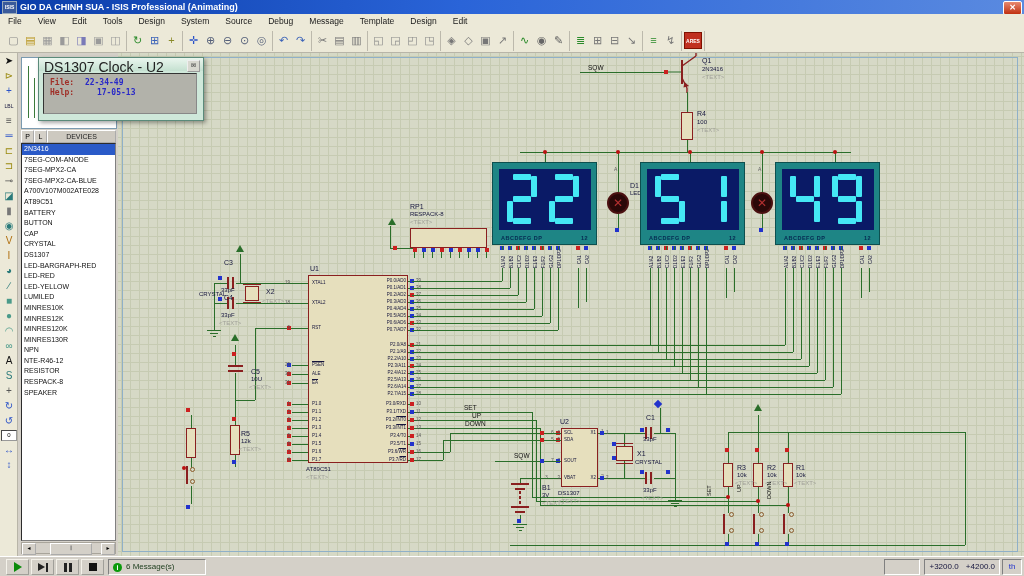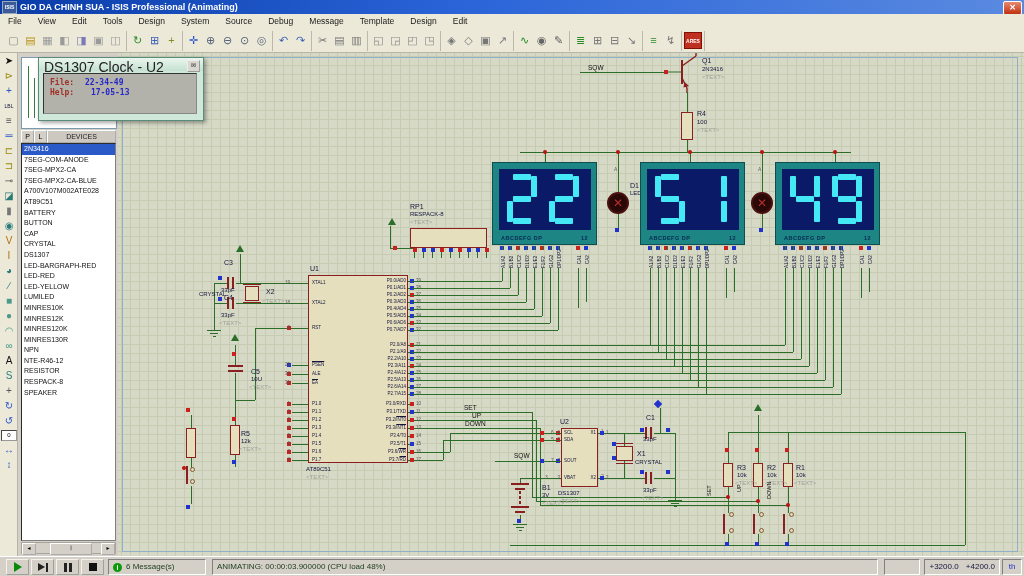--- a/index.html
+++ b/index.html
@@ -874,32 +874,29 @@
 <div class="popup">
   <div class="ptitle">DS1307 Clock - U2</div>
   <div class="pclose">⊠</div>
   <div class="pbody">
     <div class="prow">
       <span class="plabel">File:</span>
       <span class="pvalue" style="margin-left:6px">22-34-49</span>
     </div>
     <div class="prow">
       <span class="plabel">Help:</span>
-      <span class="pvalue" style="margin-left:12px">17-05-13</span>
+      <span class="pvalue" style="margin-left:18px">17-05-13</span>
     </div>
   </div>
 </div>
 
 <div class="statusbar">
   <div class="spanel" style="left:108px;width:98px">
     <span class="infoicon">i</span><span>6 Message(s)</span>
   </div>
-  <div class="spanel" style="left:212px;width:666px">
-    <span>ANIMATING: 00:00:03.900000 (CPU load 48%)</span>
-  </div>
   <div class="spanel" style="left:884px;width:36px"></div>
   <div class="spanel" style="left:924px;width:76px;text-align:right;color:#14143c">
     <span>+3200.0</span>
     <span style="margin-left:5px">+4200.0</span>
   </div>
   <div class="spanel" style="left:1002px;width:20px;color:#2233cc;text-align:center">
     <span>th</span>
   </div>
 <div class="pbtn" style="left: 6px;">
       <div class="sh-play"></div>

